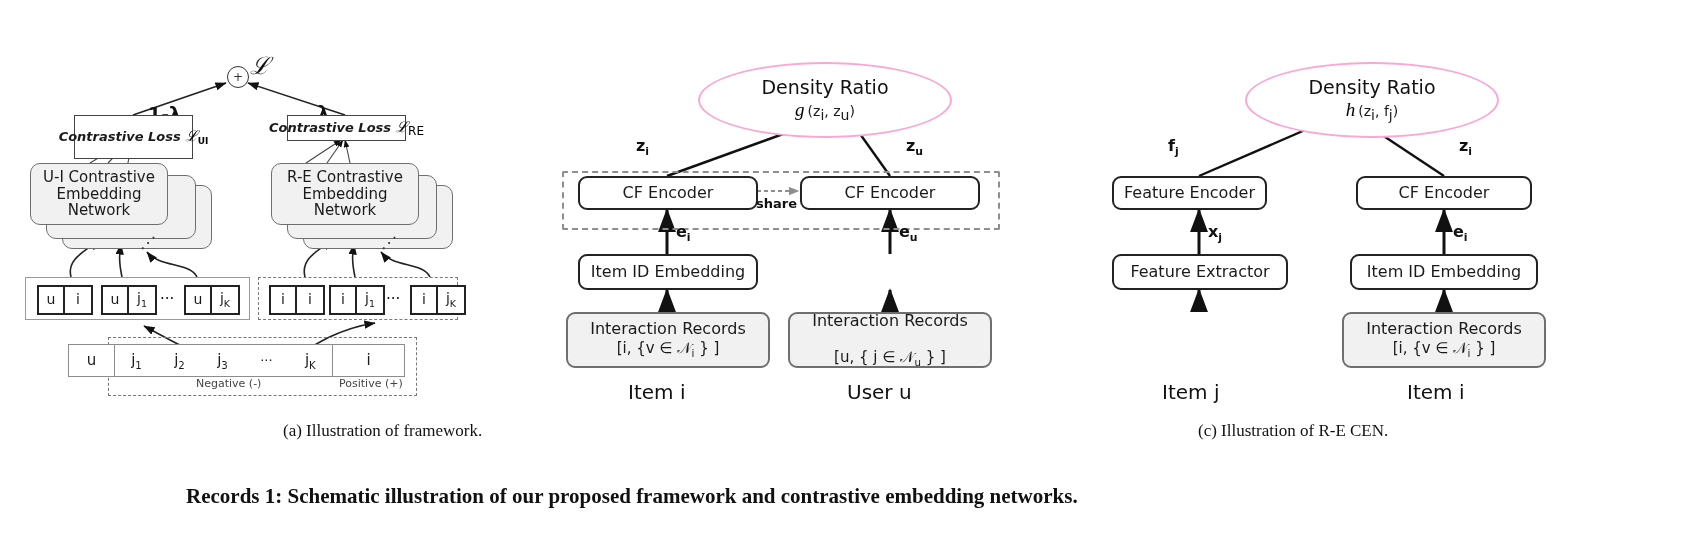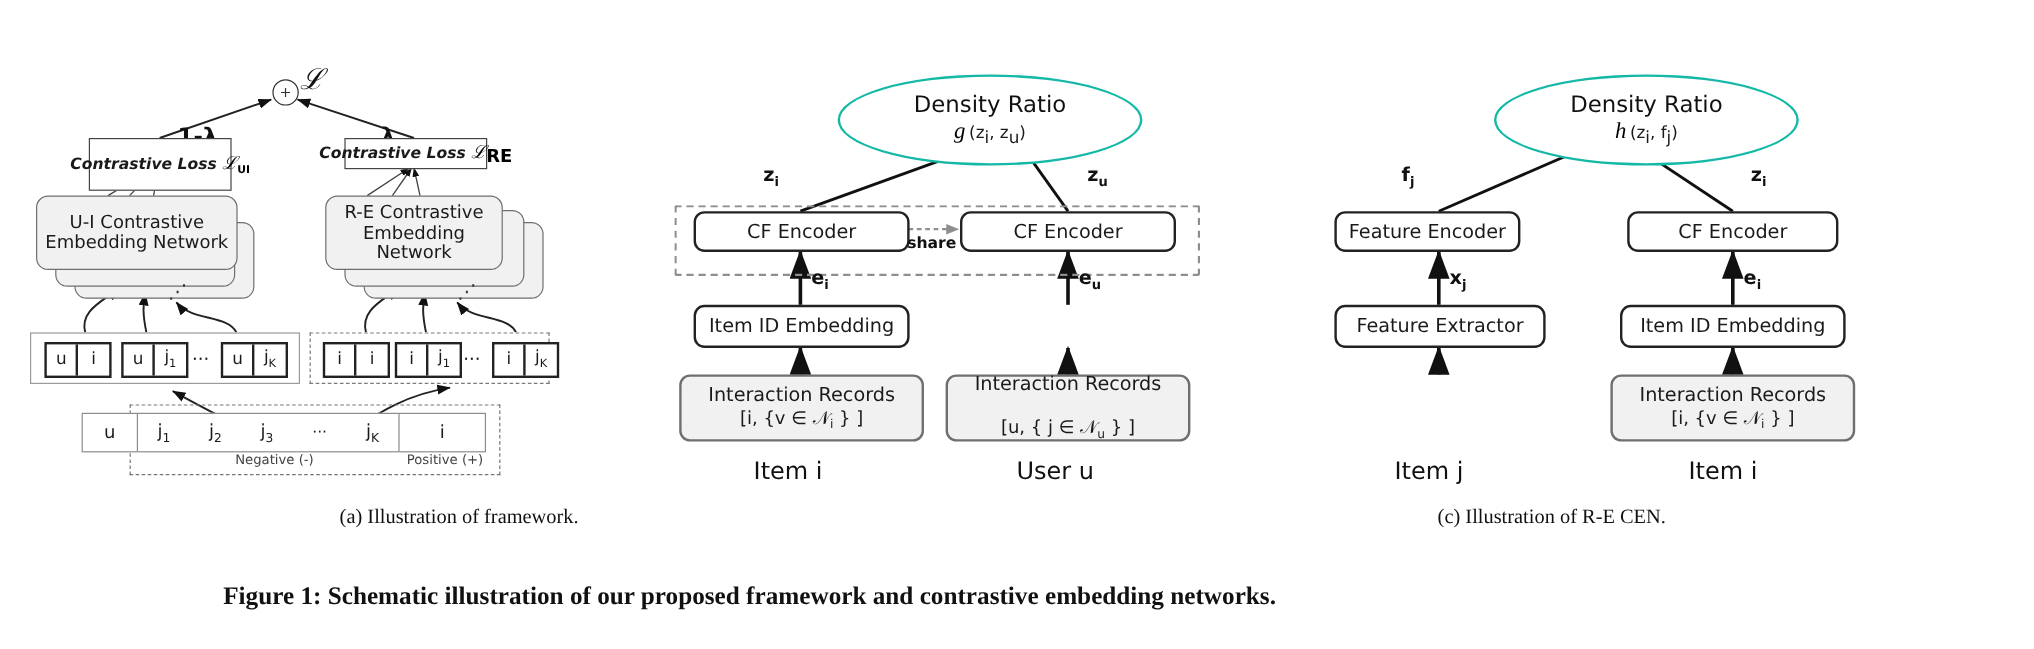--- a/index.html
+++ b/index.html
@@ -33,21 +33,21 @@
   .caplabel{position:absolute;font-family:"Liberation Serif", serif;font-size:17px;color:#111;
             white-space:nowrap;}
   .figcap{position:absolute;font-family:"Liberation Serif", serif;font-size:21px;font-weight:bold;
           color:#111;white-space:nowrap;}
   .vlabel{position:absolute;font-size:16px;font-weight:bold;color:#111;white-space:nowrap;}
   .small-lab{position:absolute;font-size:11px;color:#444;white-space:nowrap;}
   .plain-lab{position:absolute;font-size:20px;color:#111;white-space:nowrap;}
   sub{font-size:.68em;}
   .sym-plus{position:absolute;width:20px;height:20px;border:1.5px solid #333;border-radius:50%;
             background:#fff;display:flex;align-items:center;justify-content:center;font-size:12px;color:#333;}
-  .ell{position:absolute;border:2px solid #14b8a6;border-radius:50%;background:#fff;
+  .ell{position:absolute;border:2px solid #f9a8d4;border-radius:50%;background:#fff;
        display:flex;flex-direction:column;align-items:center;justify-content:center;}
 </style>
 </head>
 <body>
 
 <div id="root">
 
   <svg class="layer">
     <defs>
       <marker id="ah" markerWidth="9" markerHeight="9" refX="7.4" refY="3" orient="auto" markerUnits="strokeWidth">
@@ -134,27 +134,27 @@
   <div class="plain-lab bold" style="left:318px;top:103px;font-size:17px;">λ</div>
 
   <div class="node lossbox" style="left:74px;top:115px;width:119px;height:44px;">
     <div style="white-space:nowrap;">
       <span class="t13 bold ital">Contrastive Loss </span><span class="mathcal" style="font-size:15px;">ℒ</span><span style="font-size:9px;font-weight:bold;vertical-align:-3px;">UI</span>
     </div>
   </div>
 
   <div class="node lossbox" style="left:287px;top:115px;width:119px;height:26px;">
     <div style="white-space:nowrap;">
-      <span class="t13 bold ital">Contrastive Loss </span><span class="mathcal" style="font-size:15px;">ℒ</span><span style="font-size:15px;font-weight:bold;vertical-align:-3px;">RE</span>
+      <span class="t13 bold ital">Contrastive Loss </span><span class="mathcal" style="font-size:15px;">ℒ</span><span style="font-size:12px;font-weight:normal;vertical-align:-3px;">RE</span>
     </div>
   </div>
 
   <div class="panel-a-card" style="position:absolute;left:62px;top:185px;width:148px;height:62px;"></div>
   <div class="panel-a-card" style="position:absolute;left:46px;top:175px;width:148px;height:62px;"></div>
-  <div class="node panel-a-card" style="left:30px;top:163px;width:168px;height:62px;">
+  <div class="node panel-a-card" style="left:30px;top:163px;width:138px;height:62px;">
     <div class="t15">U-I Contrastive</div>
     <div class="t15">Embedding Network</div>
   </div>
   <div class="plain-lab" style="left:140px;top:233px;font-size:16px;color:#333;">⋰</div>
 
   <div class="panel-a-card" style="position:absolute;left:303px;top:185px;width:148px;height:62px;"></div>
   <div class="panel-a-card" style="position:absolute;left:287px;top:175px;width:148px;height:62px;"></div>
   <div class="node panel-a-card" style="left:271px;top:163px;width:148px;height:62px;">
     <div class="t15">R-E Contrastive</div>
     <div class="t15">Embedding Network</div>
@@ -326,15 +326,15 @@
       <span>[i, {v ∈ 𝒩</span><sub>i</sub><span> } ]</span>
     </div>
   </div>
 
   <div class="plain-lab" style="left:1162px;top:380px;">Item j</div>
   <div class="plain-lab" style="left:1407px;top:380px;">Item i</div>
 
   <div class="caplabel" style="left:283px;top:421px;">(a)  Illustration of framework.</div>
   <div class="caplabel" style="left:1198px;top:421px;">(c)  Illustration of R-E CEN.</div>
 
-  <div class="figcap" style="left:186px;top:484px;">Figure 1: Schematic illustration of our proposed framework and contrastive embedding networks.</div>
+  <div class="figcap" style="left:186px;top:484px;">Records 1: Schematic illustration of our proposed framework and contrastive embedding networks.</div>
 
 </div>
 
 </body></html>

